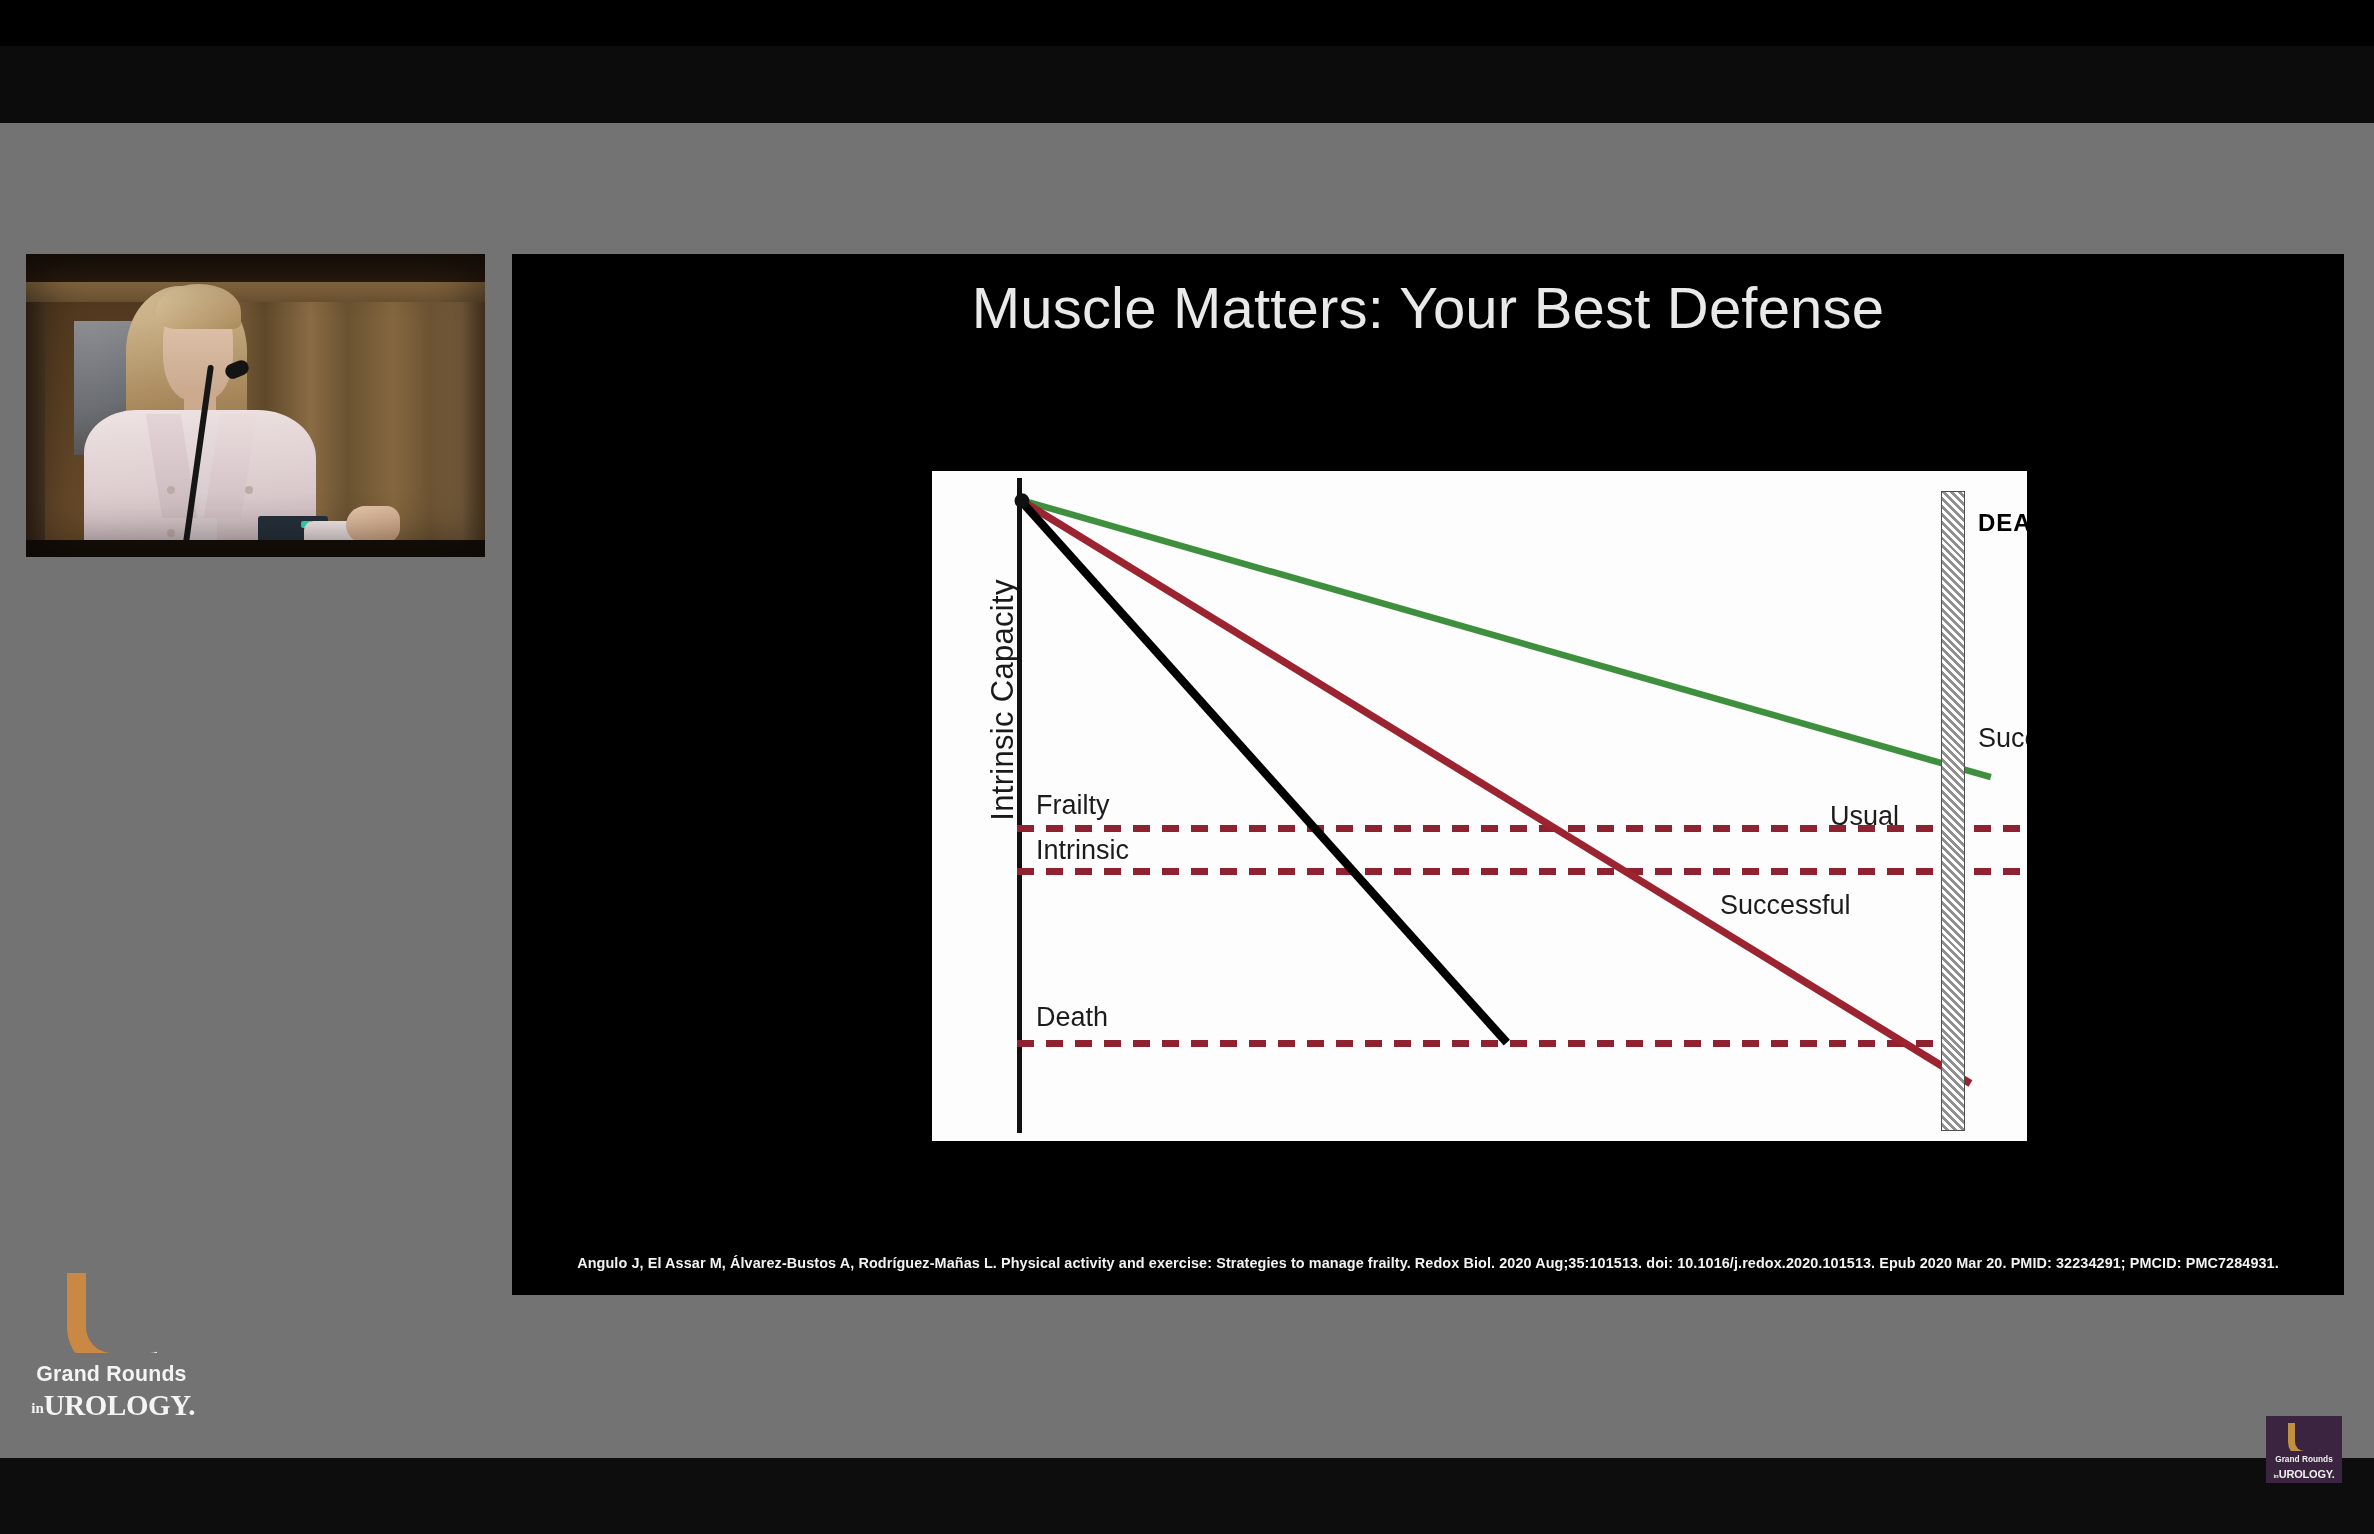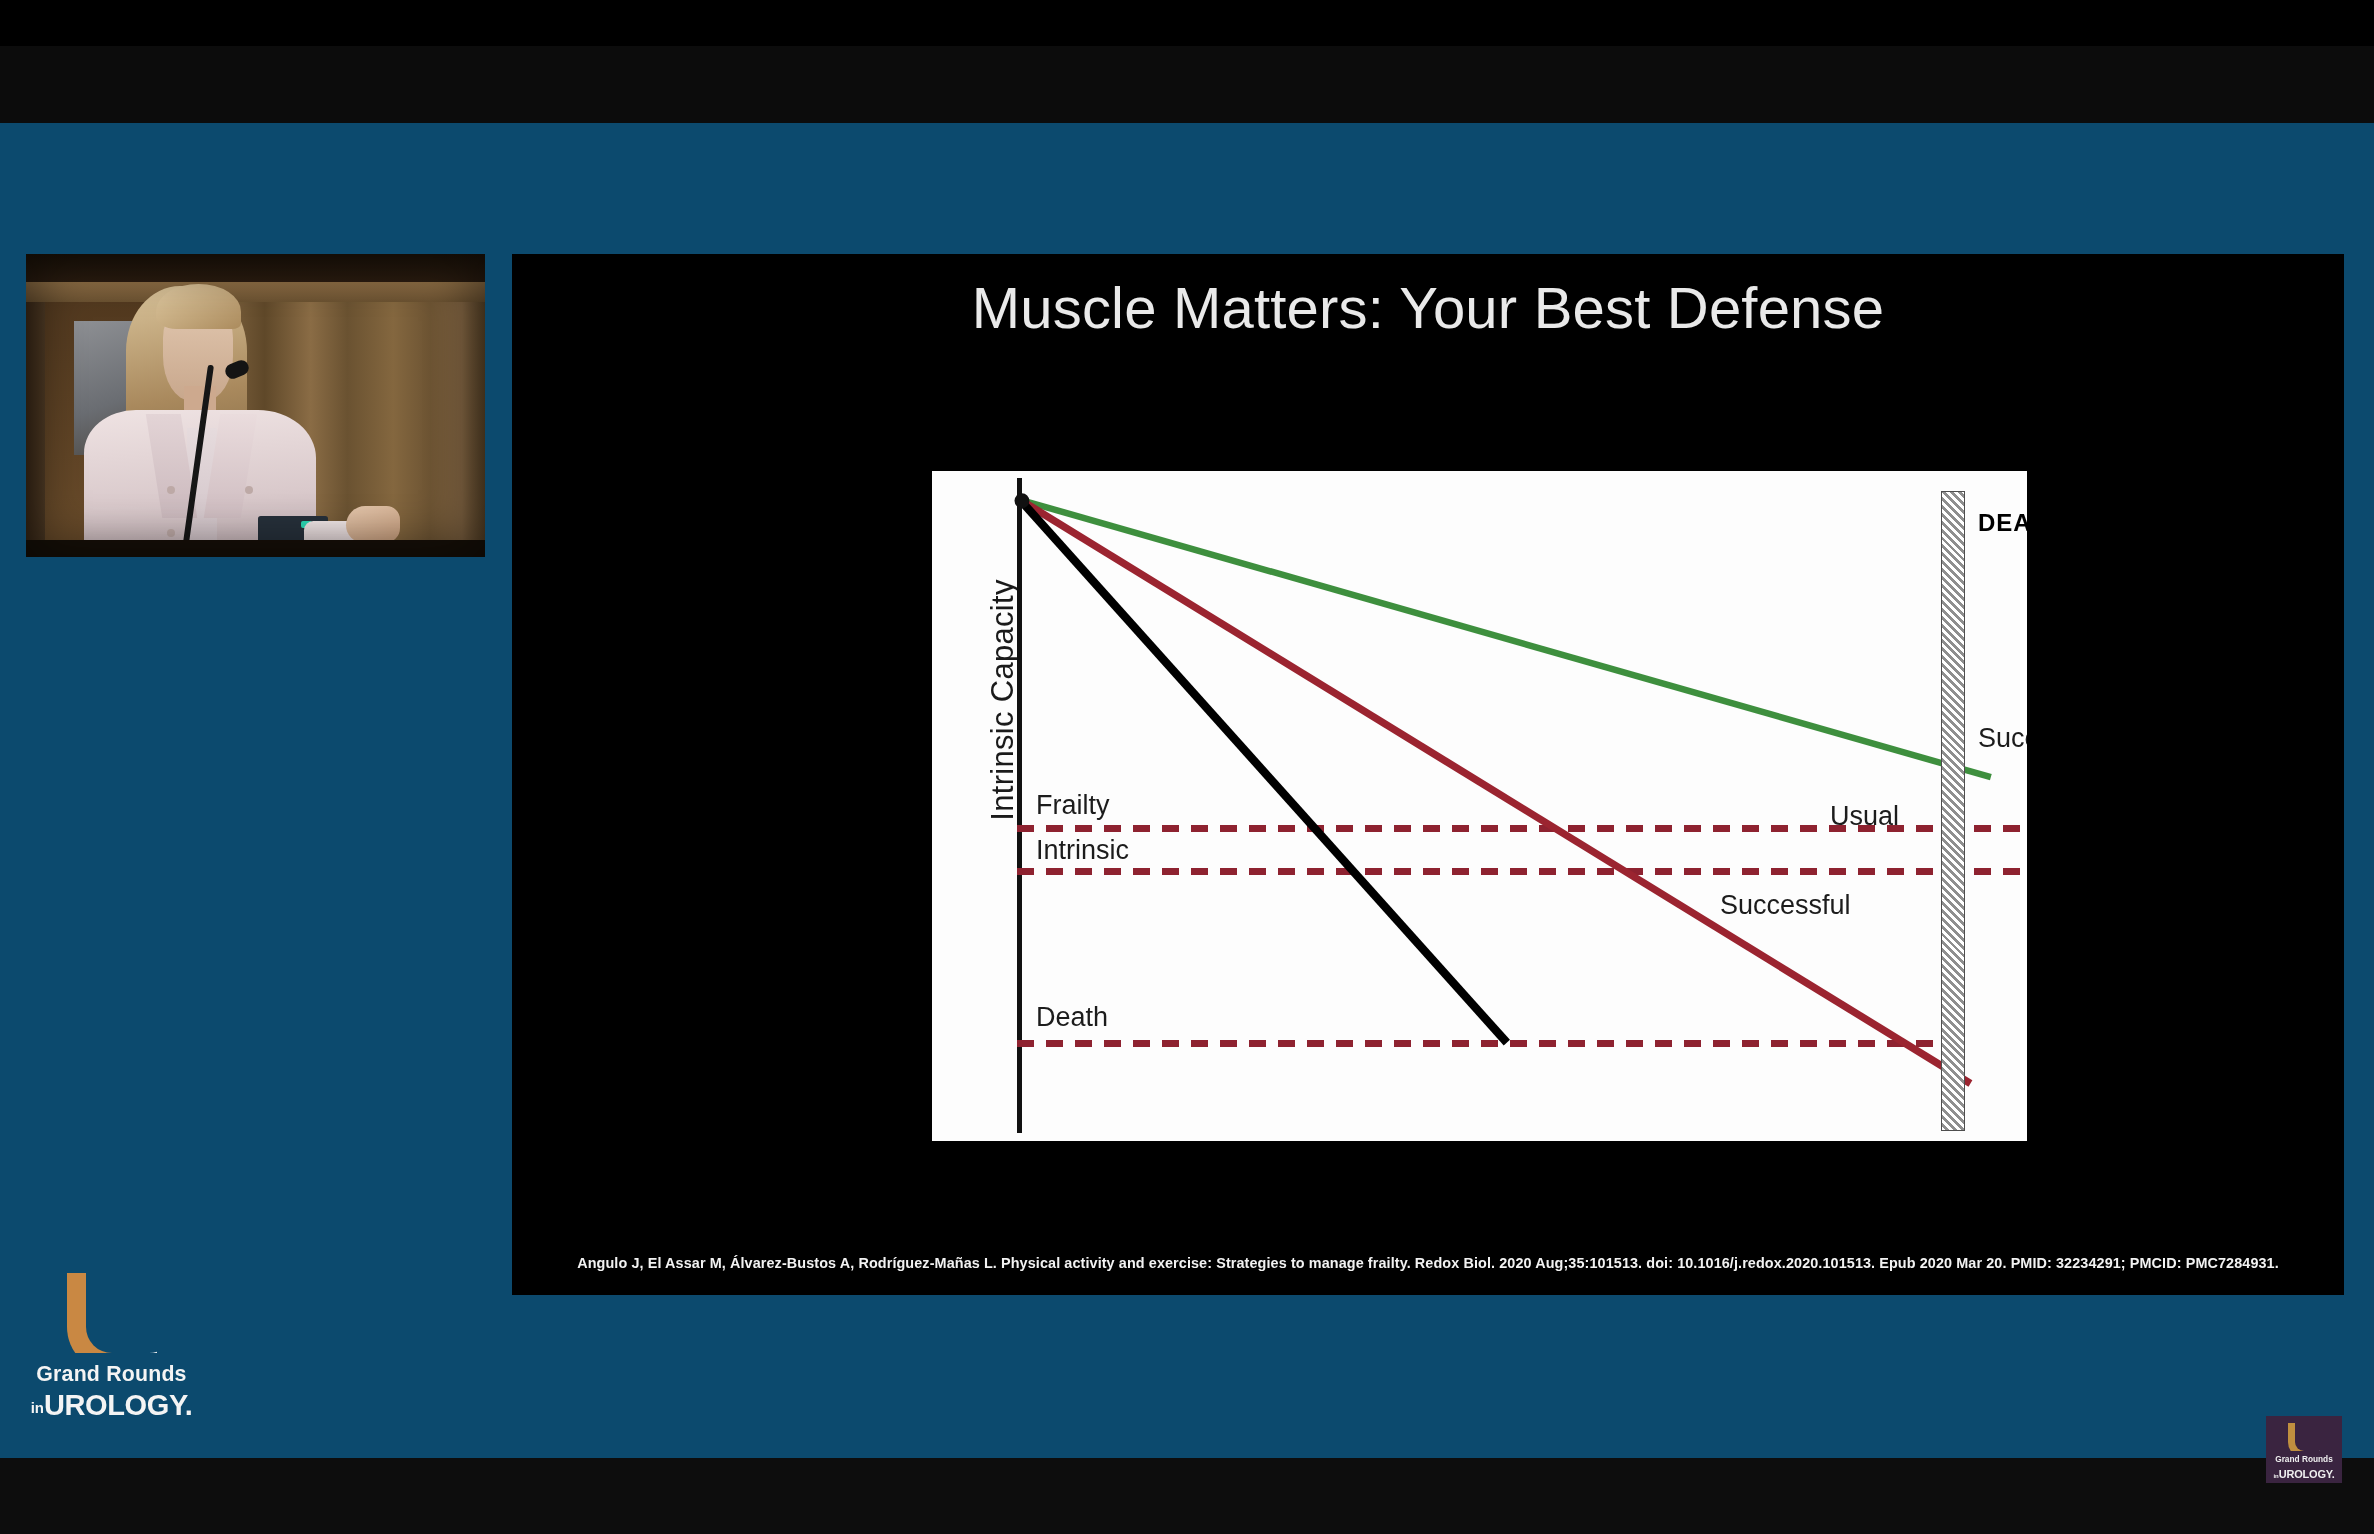--- a/index.html
+++ b/index.html
@@ -6,21 +6,21 @@
   * { box-sizing: border-box; margin: 0; padding: 0; }
   html, body {
     width: 2375px; height: 1534px;
     background: #000;
     font-family: "Liberation Sans", sans-serif;
     overflow: hidden;
   }
   #stage {
     position: relative;
     width: 2375px; height: 1534px;
-    background: #0c4a6e;
+    background: #737373;
     overflow: hidden;
   }
 
   
   .band-top-black { position:absolute; left:0; top:0; width:2375px; height:46px; background:#000000; }
   .band-top-dark  { position:absolute; left:0; top:46px; width:2375px; height:77px; background:#0c0c0c; }
   .band-bot-dark  { position:absolute; left:0; top:1458px; width:2375px; height:76px; background:#0d0d0d; }
 
   
   #speaker-thumb {
@@ -162,22 +162,22 @@
     border-radius:0 0 45px 45px;
   }
   .logo-u-left::after { left:0; }
   .logo-u-right::after { left:-45px; border-color:#f2f2f2; border-top:none; }
   .logo-text-1 {
     margin-top:9.3px; text-align:center; color:#f4f4f4;
     font-size:21.3px; font-weight:700; letter-spacing:0.2px;
     font-family:"Liberation Sans", sans-serif;
   }
   .logo-text-2 {
-    margin-top:1.9px; text-align:center; color:#f4f4f4;
-    font-family:Liberation Sans, sans-serif;
+    margin-top:1.9px; text-align:right; color:#f4f4f4;
+    font-family:Liberation Serif, serif;
   }
   .logo-in { font-size:15px; font-weight:700; vertical-align:1.9px; }
   .logo-uro { font-size:29px; font-weight:700; letter-spacing:-0.4px; }
 
   
   #watermark {
     position:absolute; left:2266px; top:1416px; width:76px; height:67px;
     background:#3a2440; overflow:hidden;
   }
   #watermark .wm-u { position:relative; width:32px; height:28px; margin:6.5px auto 0; }

